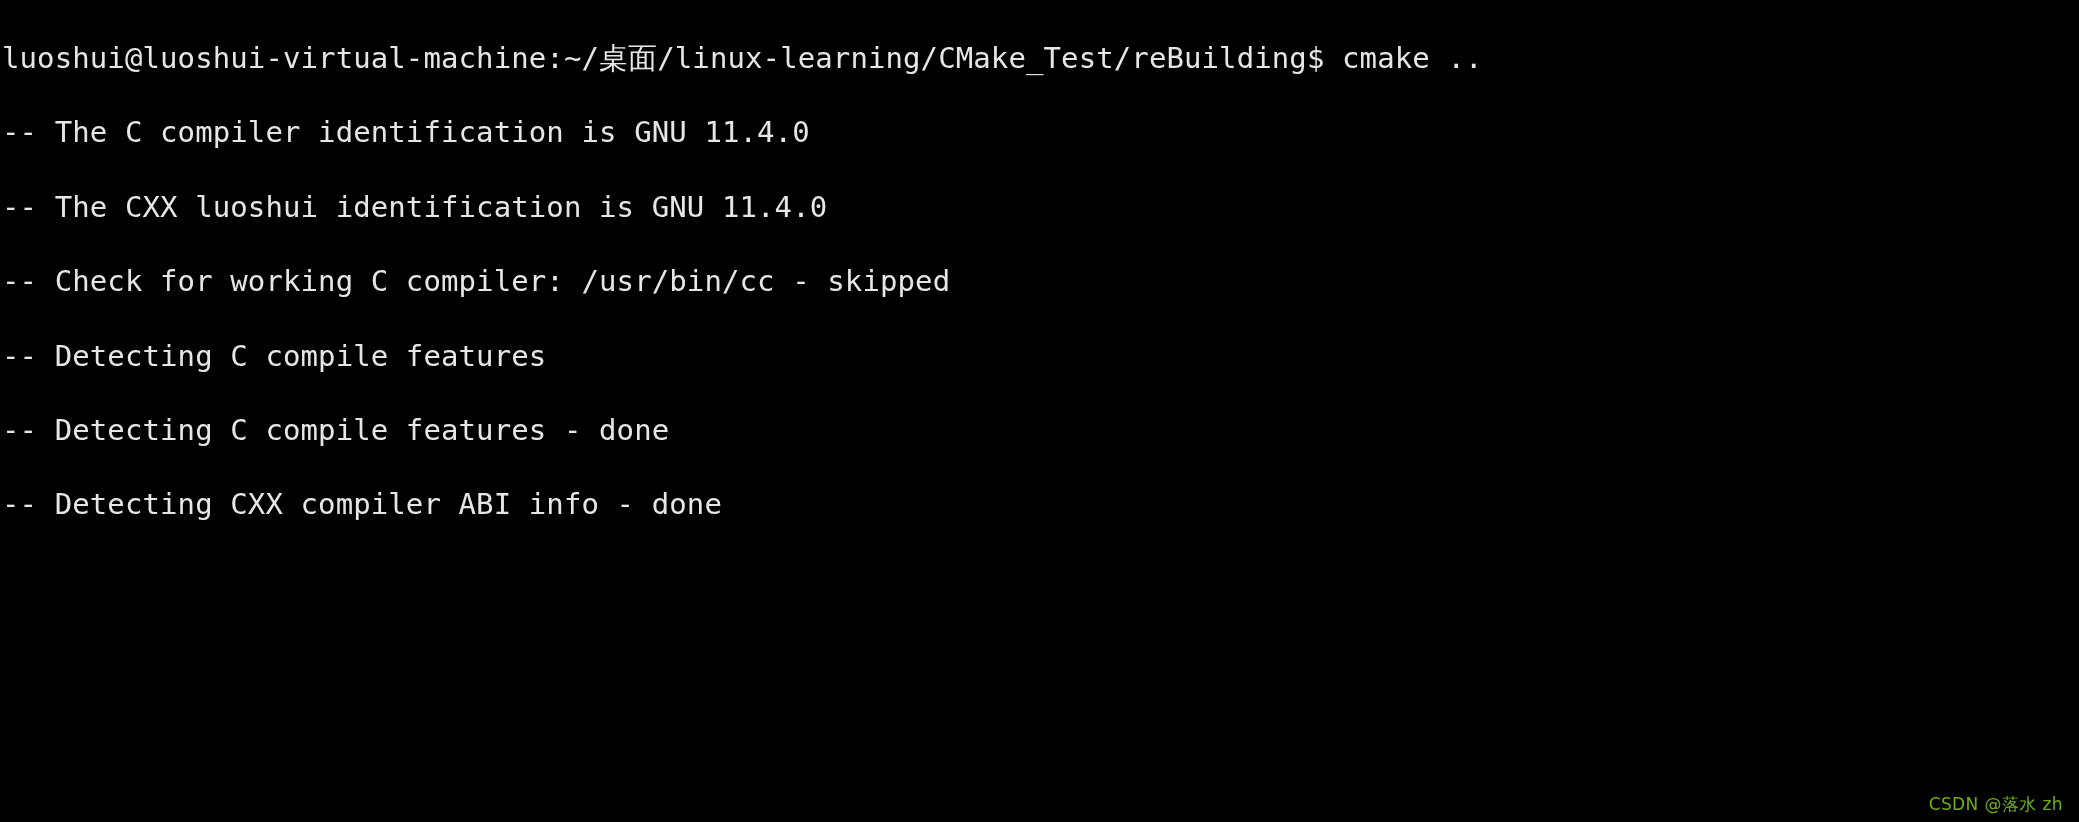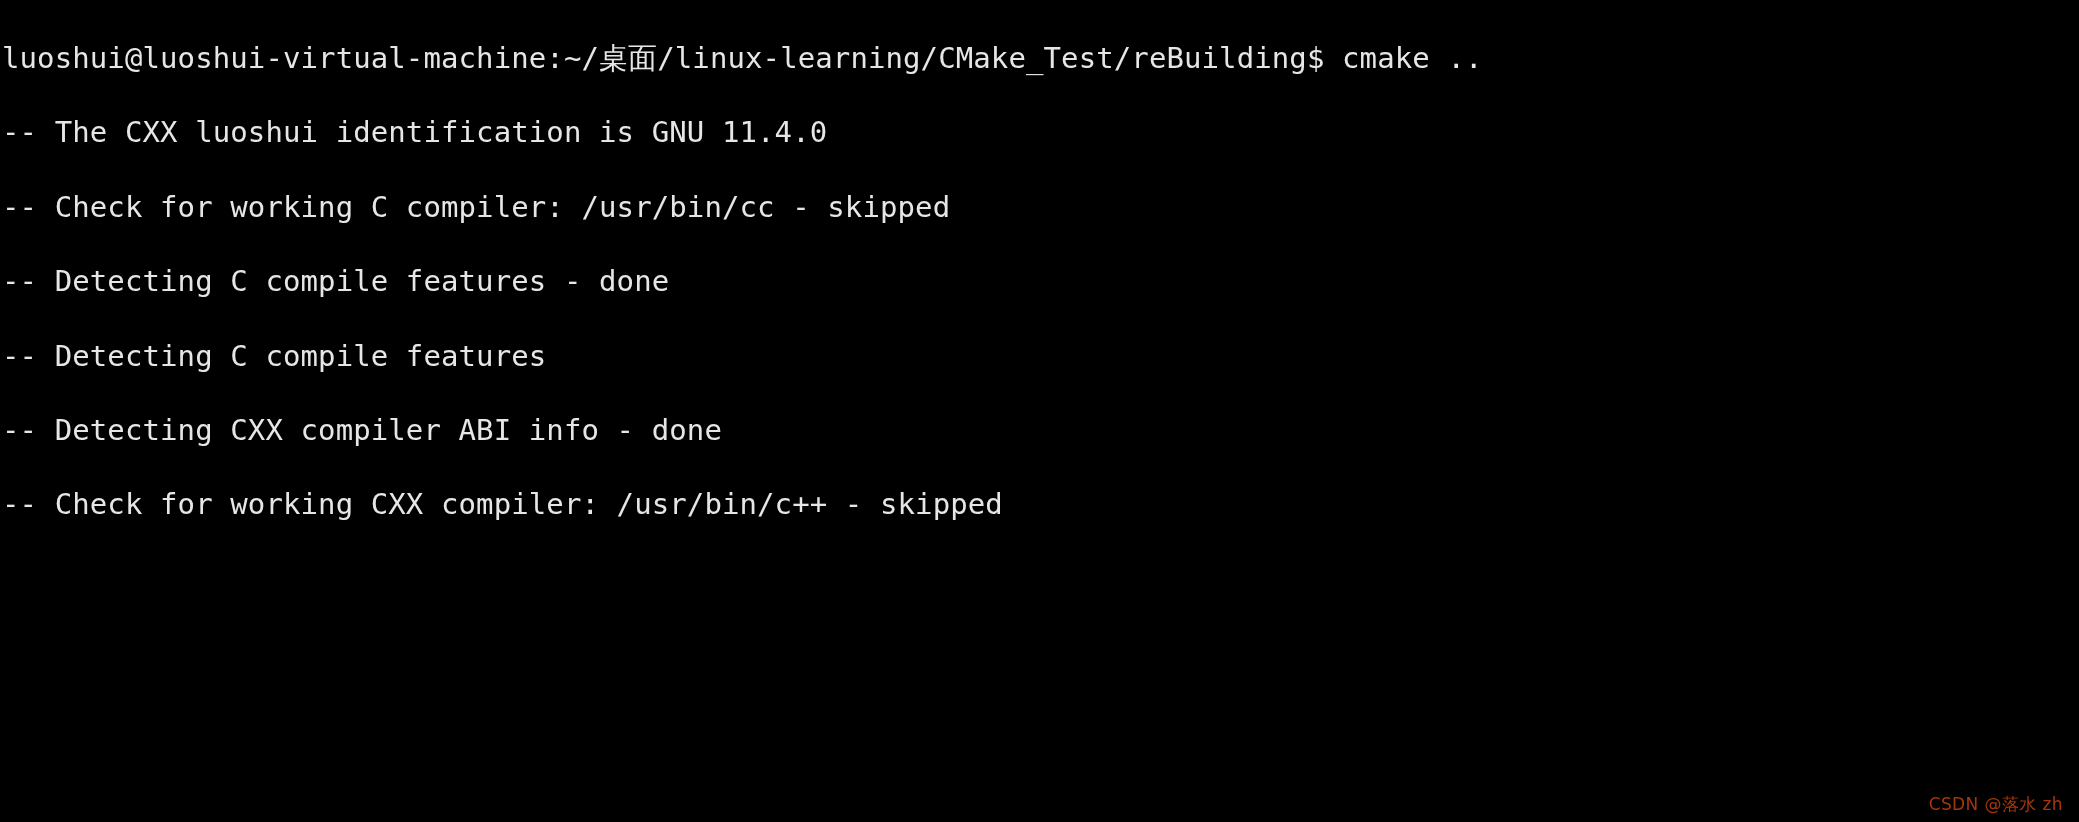--- a/index.html
+++ b/index.html
@@ -38,40 +38,40 @@
     letter-spacing: 0.1px;
     font-weight: 400;
   }
   .line .seg {
     white-space: pre;
   }
   #watermark {
     position: absolute;
     right: 16px;
     bottom: 6px;
-    color: #c2410c;
+    color: #84cc16;
     font-family: "DejaVu Sans", "Liberation Sans", sans-serif;
     font-size: 17px;
     letter-spacing: 0.4px;
     opacity: 0.85;
     white-space: pre;
   }
 </style>
 </head>
 <body>
 
 <div id="terminal">
   <div id="screen">
     <div class="line"><span class="seg">luoshui@luoshui-virtual-machine:~/桌面/linux-learning/CMake_Test/reBuilding$ cmake ..</span></div>
+    <div class="line"><span class="seg">-- The C compiler identification is GNU 11.4.0</span></div>
     <div class="line"><span class="seg">-- The CXX luoshui identification is GNU 11.4.0</span></div>
     <div class="line"><span class="seg">-- Check for working C compiler: /usr/bin/cc - skipped</span></div>
+    <div class="line"><span class="seg">-- Detecting C compile features</span></div>
     <div class="line"><span class="seg">-- Detecting C compile features - done</span></div>
-    <div class="line"><span class="seg">-- Detecting C compile features</span></div>
     <div class="line"><span class="seg">-- Detecting CXX compiler ABI info - done</span></div>
-    <div class="line"><span class="seg">-- Check for working CXX compiler: /usr/bin/c++ - skipped</span></div>
     
     
     
     
     
     
   </div>
   <div id="watermark">CSDN @落水 zh</div>
 </div>
 

